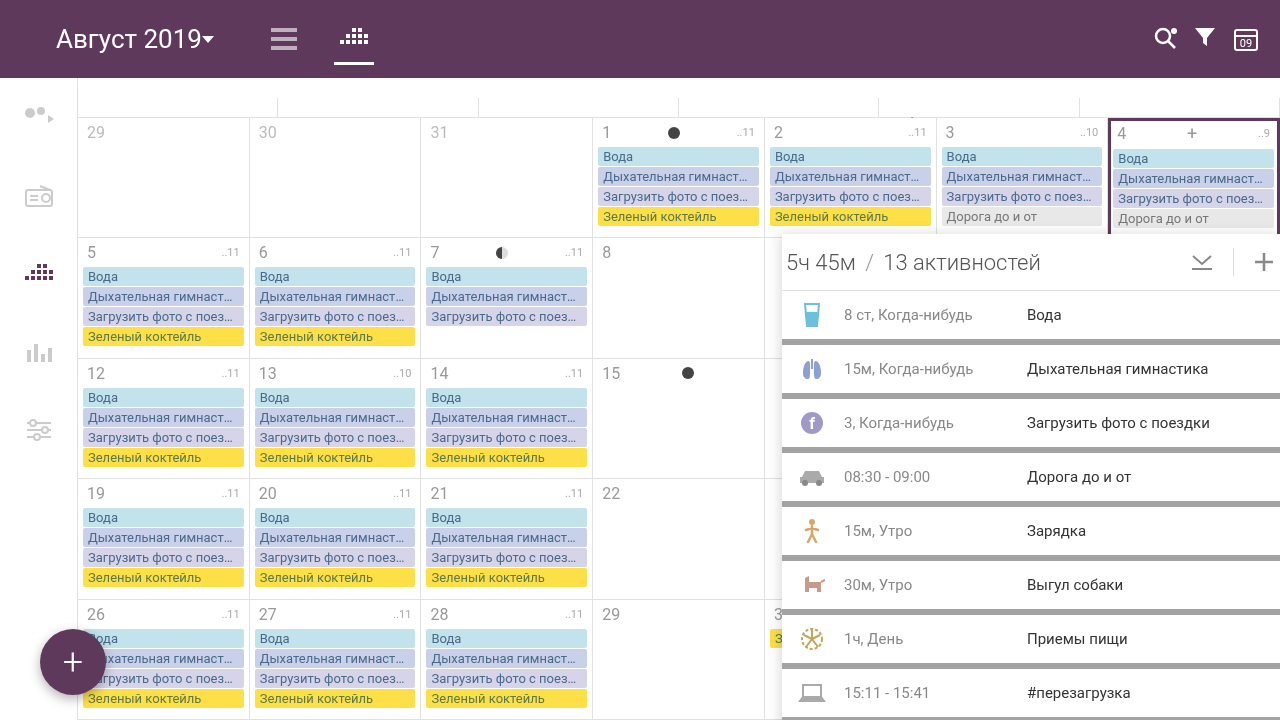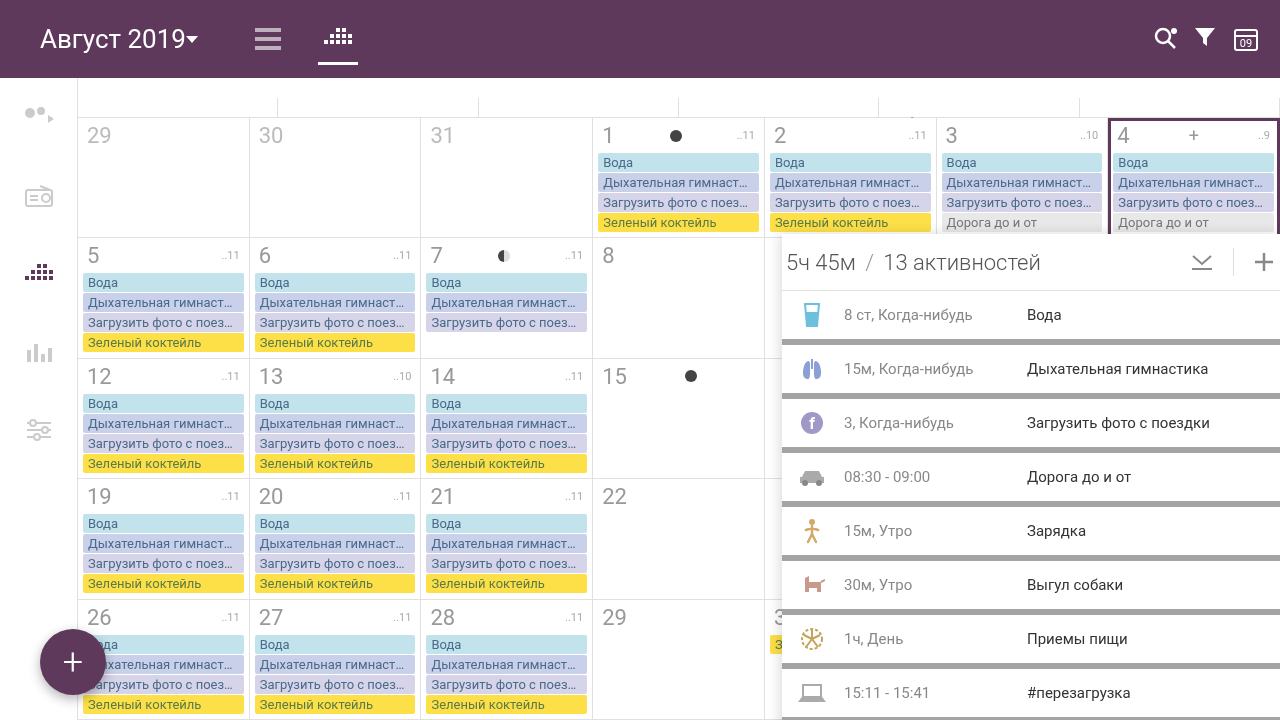--- a/index.html
+++ b/index.html
@@ -1,40 +1,40 @@
 <!DOCTYPE html>
 <html><head>
 <meta charset="utf-8">
 <style>
 * { margin: 0; padding: 0; box-sizing: border-box; font-family: -apple-system, BlinkMacSystemFont, "Segoe UI", Roboto, sans-serif; }
 body { width: 1280px; height: 720px; overflow: hidden; background: #fff; }
 
 .header { height: 78px; background: #5e395b; display: flex; align-items: center; padding: 0 20px; color: #fff; }
-.month-title { font-size: 26px; font-weight: 400; margin-left: 20px; display: flex; align-items: center; cursor: pointer; }
+.month-title { font-size: 26px; font-weight: 400; margin-left: 36px; display: flex; align-items: center; cursor: pointer; }
 .dropdown-caret { width: 0; height: 0; border-left: 6px solid transparent; border-right: 6px solid transparent; border-top: 7px solid #fff; }
 .view-toggles { display: flex; gap: 30px; margin-left: 50px; align-items: center; }
 .view-toggle { width: 40px; height: 40px; display: flex; align-items: center; justify-content: center; cursor: pointer; opacity: 0.6; }
 .view-toggle.active { opacity: 1; border-bottom: 3px solid #fff; padding-bottom: 24px; padding-top: 24px; }
 .header-right { margin-left: auto; display: flex; gap: 15px; }
 .header-icon { cursor: pointer; }
 
 .body { display: flex; height: calc(720px - 78px); }
 .sidebar { width: 78px; background: #fff; border-right: 1px solid #e0e0e0; display: flex; flex-direction: column; align-items: center; padding-top: 20px; gap: 38px; }
 .sidebar-item { width: 40px; height: 40px; display: flex; align-items: center; justify-content: center; cursor: pointer; opacity: 0.5; }
 .sidebar-item.active { opacity: 1; color: #5e395b; }
 
 .main { flex: 1; display: flex; flex-direction: column; position: relative; }
 .weekday-row { display: flex; height: 40px; border-bottom: 1px solid #e0e0e0; }
 .weekday { flex: 1; padding: 16px 10px; font-size: 21px; color: #555; font-weight: 500; border-right: 1px solid #e0e0e0; margin-top: 20px; }
 .calendar-grid { flex: 1; display: flex; flex-direction: column; }
 .week-row { flex: 1; display: flex; border-bottom: 1px solid #e0e0e0; min-height: 0; }
 .day-cell { flex: 1; border-right: 1px solid #e0e0e0; padding: 3px 3px; overflow: hidden; position: relative; background: #fff; }
 .day-cell.selected { outline: 3px solid #5e395b; outline-offset: -3px; }
 .day-header { display: flex; align-items: center; justify-content: space-between; padding: 2px 6px 4px 6px; }
-.day-number { font-size: 22px; color: #999; }
+.day-number { font-size: 16px; color: #999; }
 .day-cell.prev-month .day-number { color: #bbb; }
 .day-count { font-size: 11px; color: #aaa; }
 .day-moon { width: 12px; height: 12px; border-radius: 50%; background: #444; display: inline-block; }
 .day-moon.quarter { background: linear-gradient(90deg, #444 50%, #ddd 50%); }
 .event { font-size: 13px; padding: 2px 5px; margin: 1px 2px; border-radius: 2px; white-space: nowrap; overflow: hidden; text-overflow: ellipsis; color: #4a6a8a; }
 .event.water { background: #c2e3ec; }
 .event.breath { background: #c9d0ea; }
 .event.photo { background: #d6d4e8; }
 .event.cocktail { background: #fde047; color: #5a7a4a; }
 .event.road { background: #e8e8e8; color: #777; }

